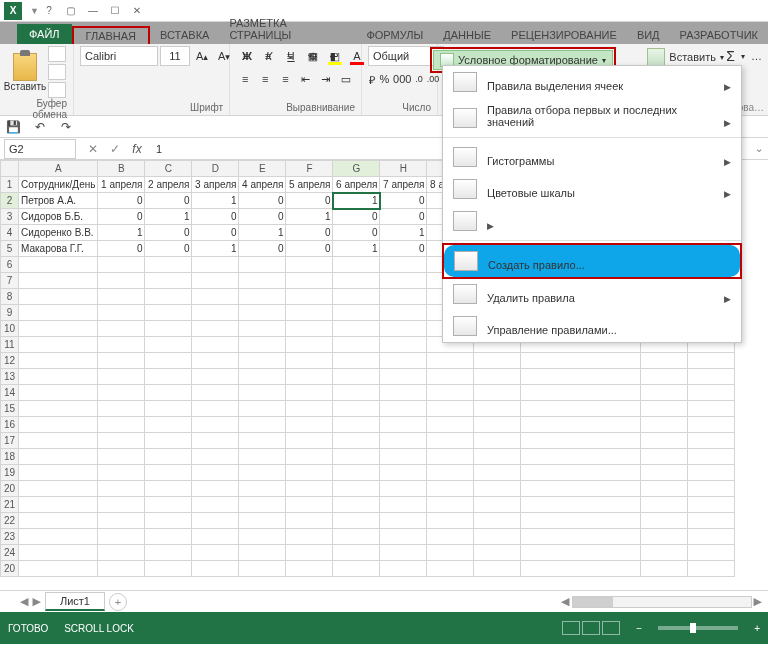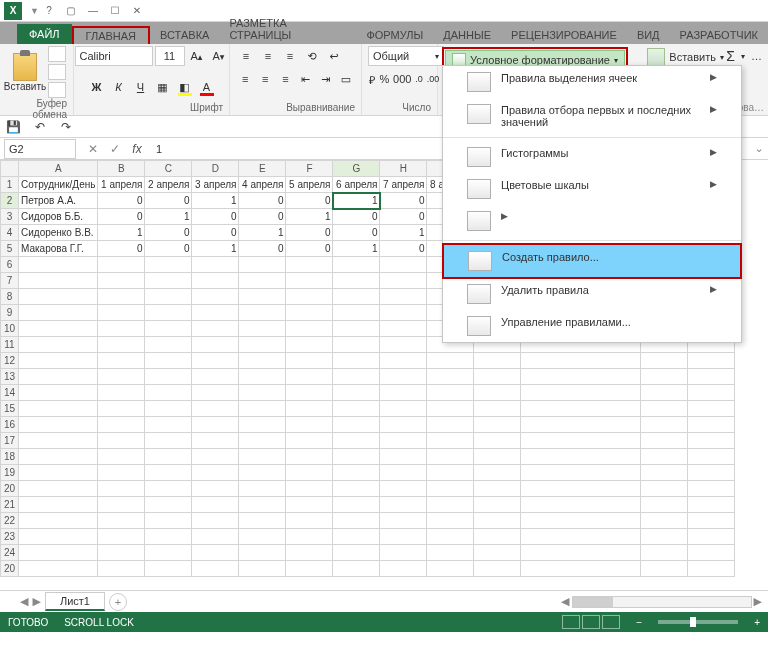--- a/index.html
+++ b/index.html
@@ -31,32 +31,32 @@
 .small-btn { width: 18px; height: 16px; border: 1px solid #ccc; background: #fff; }
 
 .font-row { display: flex; gap: 2px; align-items: center; }
 .font-name { width: 78px; height: 20px; border: 1px solid #ccc; background: #fff; padding: 0 4px; font-size: 11px; display:flex; align-items:center; }
 .font-size { width: 30px; height: 20px; border: 1px solid #ccc; background: #fff; padding: 0 4px; font-size: 11px; display:flex; align-items:center; justify-content:center; }
 .btn-sq { width: 20px; height: 20px; border: 1px solid transparent; display: flex; align-items: center; justify-content: center; font-size: 11px; }
 
 .num-format { width: 76px; height: 20px; border: 1px solid #ccc; background: #fff; padding: 0 4px; font-size: 11px; display:flex; align-items:center; justify-content:space-between; }
 
 
-.cf-wrapper { border: 2px solid #c00000; padding: 1px; position: absolute; left: 442px; top: 3px; }
+.cf-wrapper { border: 2px solid #c00000; padding: 1px; position: absolute; left: 430px; top: 3px; }
 .cf-button { height: 20px; background: #c4e6c4; border: 1px solid #8bc48b; display: flex; align-items: center; padding: 0 6px; gap: 4px; font-size: 11px; }
 .cf-icon { width: 14px; height: 14px; background: linear-gradient(#fff,#cfe8cf); border: 1px solid #8bc48b; }
 
 
 .cf-menu { position: absolute; left: 442px; top: 65px; width: 300px; background: #fff; border: 1px solid #c6c6c6; box-shadow: 2px 2px 6px rgba(0,0,0,0.2); z-index: 100; }
-.cf-item { display: flex; align-items: flex-start; padding: 6px 24px; gap: 10px; font-size: 11px; cursor: pointer; }
+.cf-item { display: flex; align-items: flex-end; padding: 6px 10px; gap: 10px; font-size: 11px; cursor: pointer; }
 .cf-item .mi-icon { width: 24px; height: 20px; border: 1px solid #b0b0b0; background: linear-gradient(#fff,#e8e8e8); flex-shrink: 0; }
 .cf-item .mi-label { flex: 1; }
 .cf-item .arrow { color: #555; font-size: 9px; }
 .cf-sep { height: 1px; background: #e0e0e0; margin: 3px 0; }
-.cf-item.highlighted { background: #7dd3fc; }
+.cf-item.highlighted { background: #0ea5e9; border-radius: 10px; }
 .cf-highlight-box { border: 2px solid #c00000; margin: -1px; }
 
 
 .qat2 { height: 22px; background: #fff; border-bottom: 1px solid #d4d4d4; display: flex; align-items: center; padding: 0 6px; gap: 10px; }
 .qat2 .q-icon { width: 16px; height: 16px; display: flex; align-items: center; justify-content: center; font-size: 12px; color: #444; }
 
 
 .formula-bar { height: 22px; display: flex; align-items: center; border-bottom: 1px solid #d4d4d4; background: #fff; }
 .name-box { width: 72px; height: 20px; border: 1px solid #ccc; margin: 0 4px; padding: 0 4px; display:flex; align-items:center; font-size:11px; }
 .fb-btns { display: flex; gap: 4px; padding: 0 4px; }
@@ -80,21 +80,21 @@
 .data-row th { border-right: 1px solid #000; }
 
 
 .sheet-tabs { height: 22px; border-top: 1px solid #d4d4d4; display: flex; align-items: center; padding-left: 20px; gap: 4px; background:#fff; }
 .sheet-tab { padding: 2px 14px; border: 1px solid #ccc; border-bottom: 2px solid #217346; background: #fff; font-size: 11px; }
 .sheet-add { width: 18px; height: 18px; border: 1px solid #ccc; border-radius: 50%; display: flex; align-items: center; justify-content: center; color: #888; }
 .hscroll { flex:1; display:flex; justify-content:flex-end; align-items:center; padding-right:6px; gap:2px; }
 .hscroll .bar { width:180px; height:12px; border:1px solid #ccc; background:#f3f3f3; position:relative; }
 .hscroll .bar::before { content:""; position:absolute; left:0; top:0; width:40px; height:100%; background:#cfcfcf; }
 
-.status-bar { height: 20px; background: #217346; color: #fff; display: flex; align-items: center; padding: 0 8px; font-size: 10px; gap: 16px; }
+.status-bar { height: 32px; background: #217346; color: #fff; display: flex; align-items: center; padding: 0 8px; font-size: 10px; gap: 16px; }
 .status-bar .spacer { flex: 1; }
 .view-btns { display: flex; gap: 2px; }
 .view-btns span { width: 18px; height: 14px; border: 1px solid rgba(255,255,255,0.5); }
 .zoom-slider { width: 80px; height: 4px; background: rgba(255,255,255,0.4); position: relative; }
 .zoom-slider::before { content:""; position:absolute; left:40%; top:-3px; width:6px; height:10px; background:#fff; }
 
 .insert-btn { position:absolute; right:44px; top:4px; display:flex; align-items:center; gap:4px; font-size:11px; }
 .insert-icon { width:18px; height:18px; border:1px solid #a0c090; background:linear-gradient(#e8f4e8,#c8e0c8); }
 .sigma-btn { position:absolute; right:6px; top:4px; display:flex; align-items:center; gap:6px; }
 .right-group-label { position:absolute; right:4px; bottom:2px; font-size:10px; color:#888; }
@@ -138,21 +138,21 @@
       <div class="small-btns">
         <div class="small-btn"></div>
         <div class="small-btn"></div>
         <div class="small-btn"></div>
       </div>
     </div>
     <div class="group-label">Буфер обмена</div>
   </div>
 
   <div class="group" style="width:156px">
-    <div style="display:flex;flex-direction:column;gap:11px;align-items:center;">
+    <div style="display:flex;gap:3px;align-items:center;">
       <div class="font-row">
         <div class="font-name">Calibri</div>
         <div class="font-size">11</div>
         <div class="btn-sq">A<sup>▴</sup></div>
         <div class="btn-sq">A<sup>▾</sup></div>
       </div>
       <div class="font-row">
         <div class="btn-sq">
             <b>Ж</b>
           </div>

